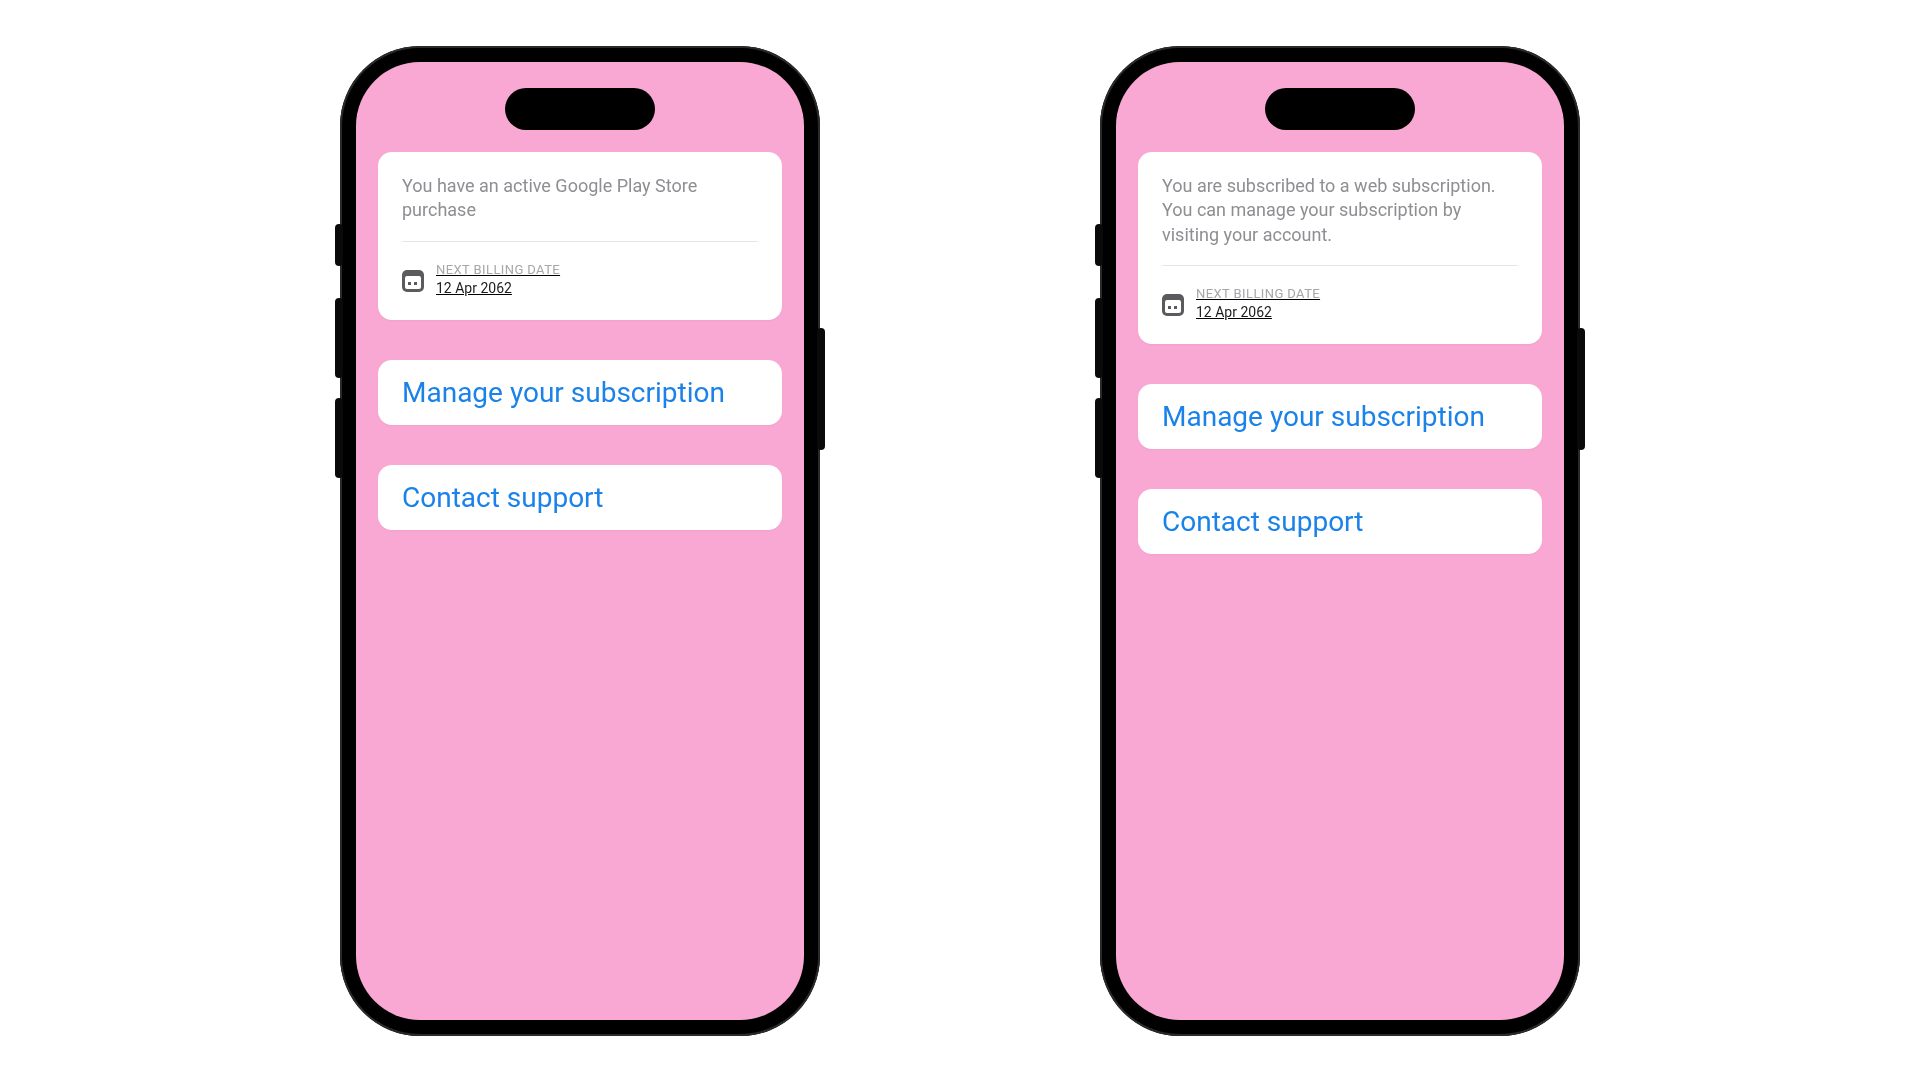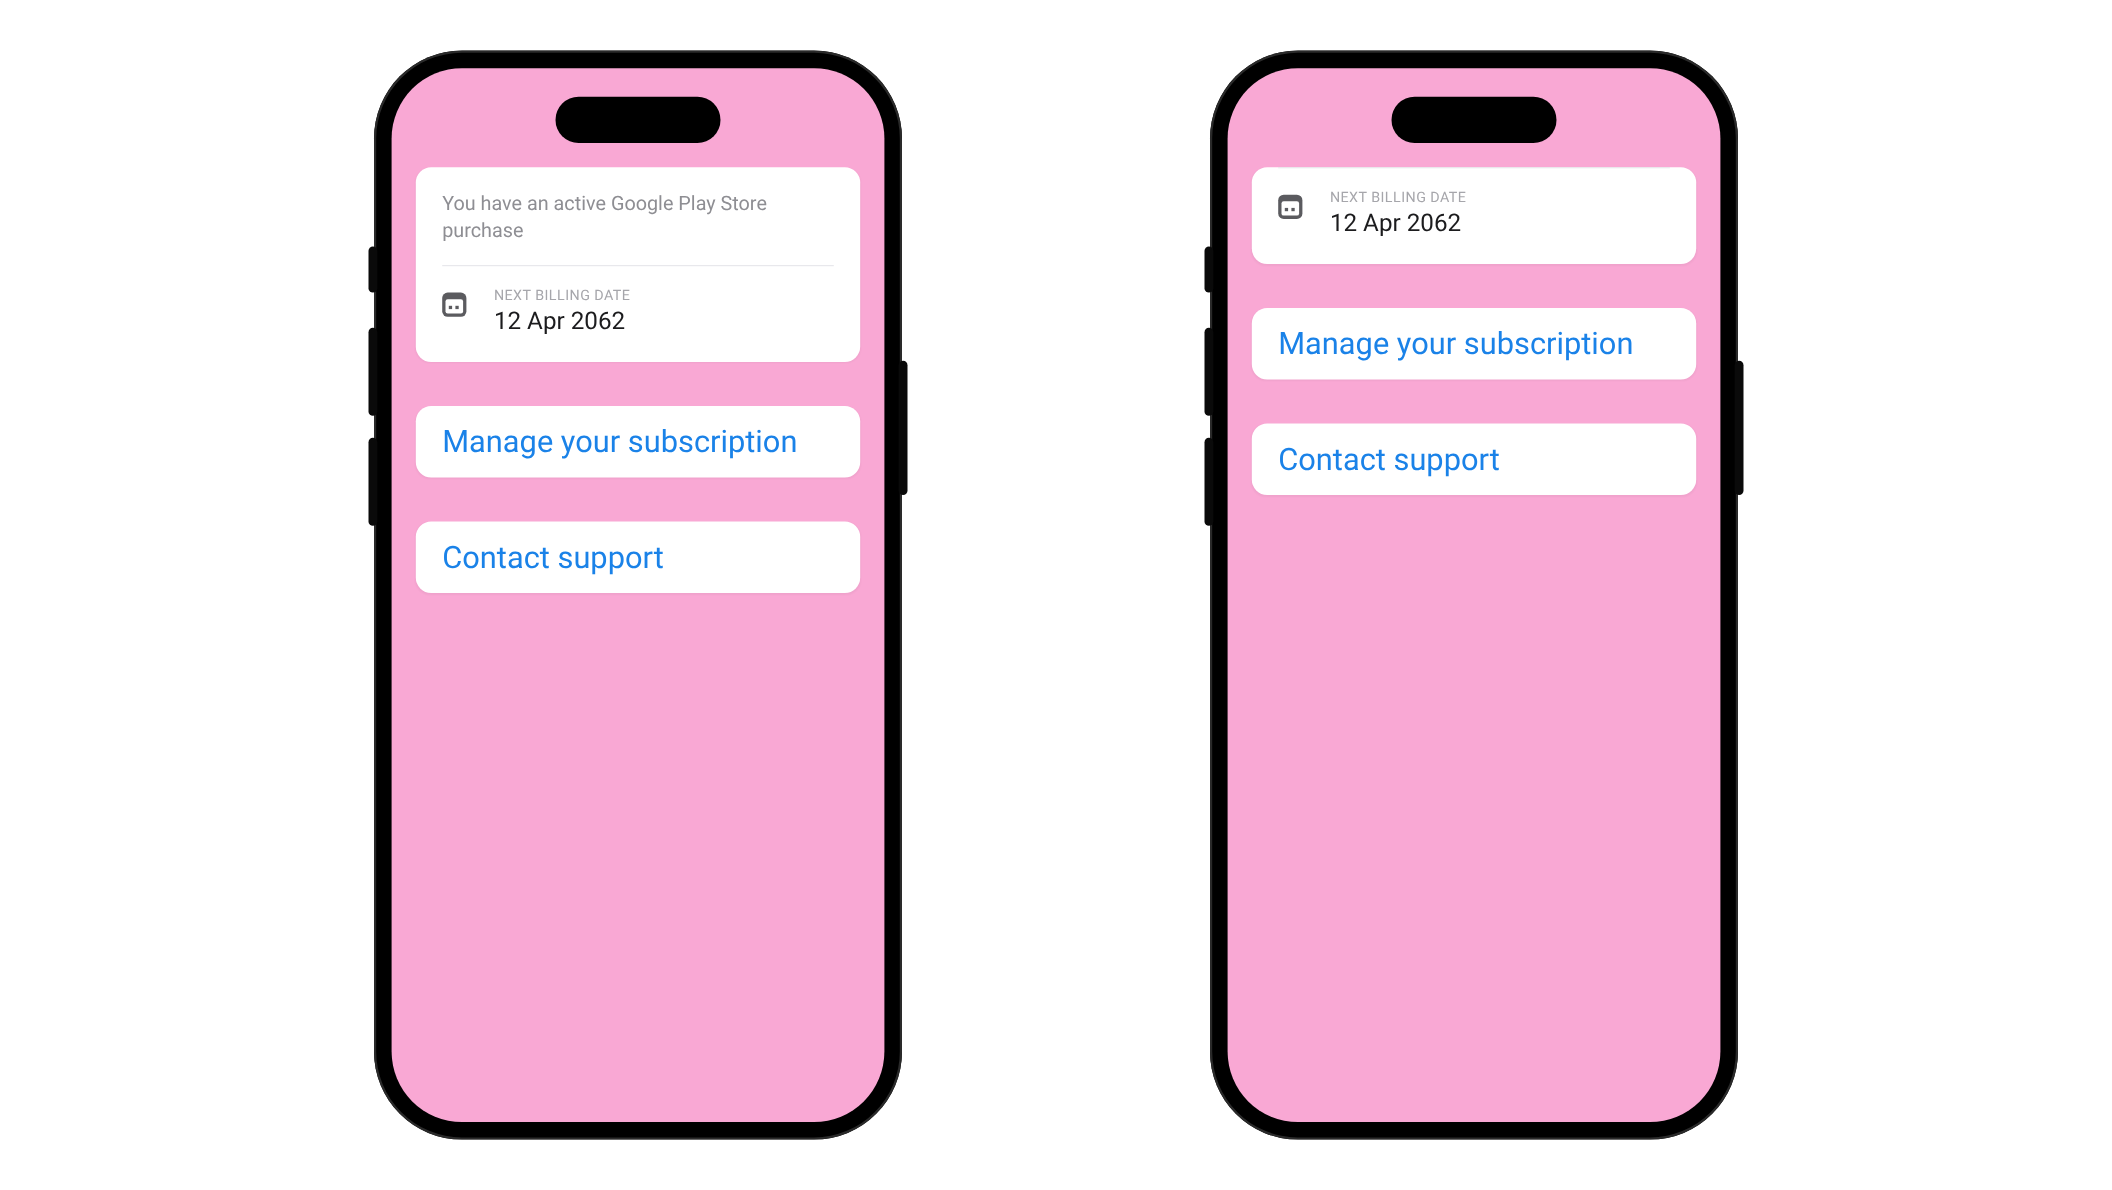--- a/index.html
+++ b/index.html
@@ -67,22 +67,24 @@
     line-height: 1.35;
     color: #8e8e93;
   }
   .divider {
     height: 1px;
     background: #e6e6ea;
     margin: 0 24px;
   }
   .billing-row {
     display: flex;
-    gap: 25px;
+    align-items: center;
+    gap: 12px;
     padding: 20px 24px 24px 24px;
+    text-decoration: underline;
   }
   .cal-icon {
     width: 22px;
     height: 22px;
     background: #5b5b5f;
     border-radius: 5px;
     position: relative;
     flex: 0 0 auto;
     margin-top: 4px;
   }
@@ -104,21 +106,21 @@
     box-shadow: 6px 0 0 #5b5b5f;
   }
   .billing-label {
     font-size: 13px;
     letter-spacing: 0.4px;
     color: #a6a6ab;
     text-transform: uppercase;
     margin-bottom: 3px;
   }
   .billing-date {
-    font-size: 22px;
+    font-size: 14px;
     color: #1c1c1e;
     font-weight: 400;
   }
 
   .link-card {
     background: #ffffff;
     border-radius: 14px;
     box-shadow: 0 1px 2px rgba(0,0,0,0.04);
     padding: 16px 24px;
     margin-bottom: 40px;
@@ -167,20 +169,21 @@
 <div class="phone">
   <div class="phone-body"></div>
   <div class="side-btn mute"></div>
   <div class="side-btn vol-up"></div>
   <div class="side-btn vol-dn"></div>
   <div class="side-btn power"></div>
   <div class="phone-screen">
     <div class="dynamic-island"></div>
 
     <div class="card">
+      <div class="card-header-text">You are subscribed to a web subscription. You can manage your subscription by visiting your account.</div>
       <div class="divider"></div>
       <div class="billing-row">
         <div class="cal-icon"></div>
         <div>
           <div class="billing-label">NEXT BILLING DATE</div>
           <div class="billing-date">12 Apr 2062</div>
         </div>
       </div>
     </div>
 

